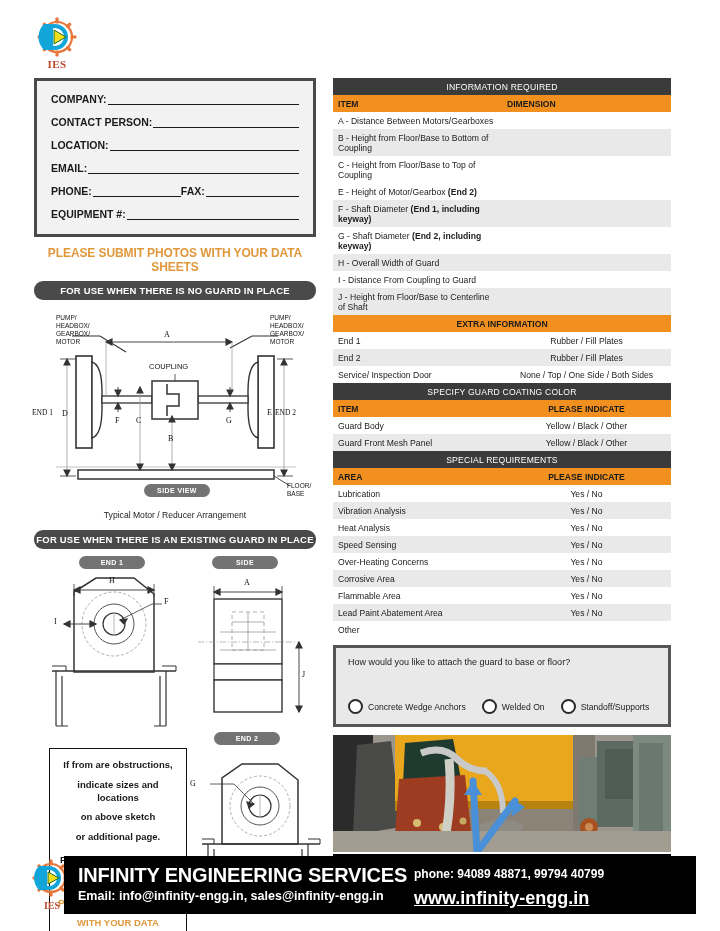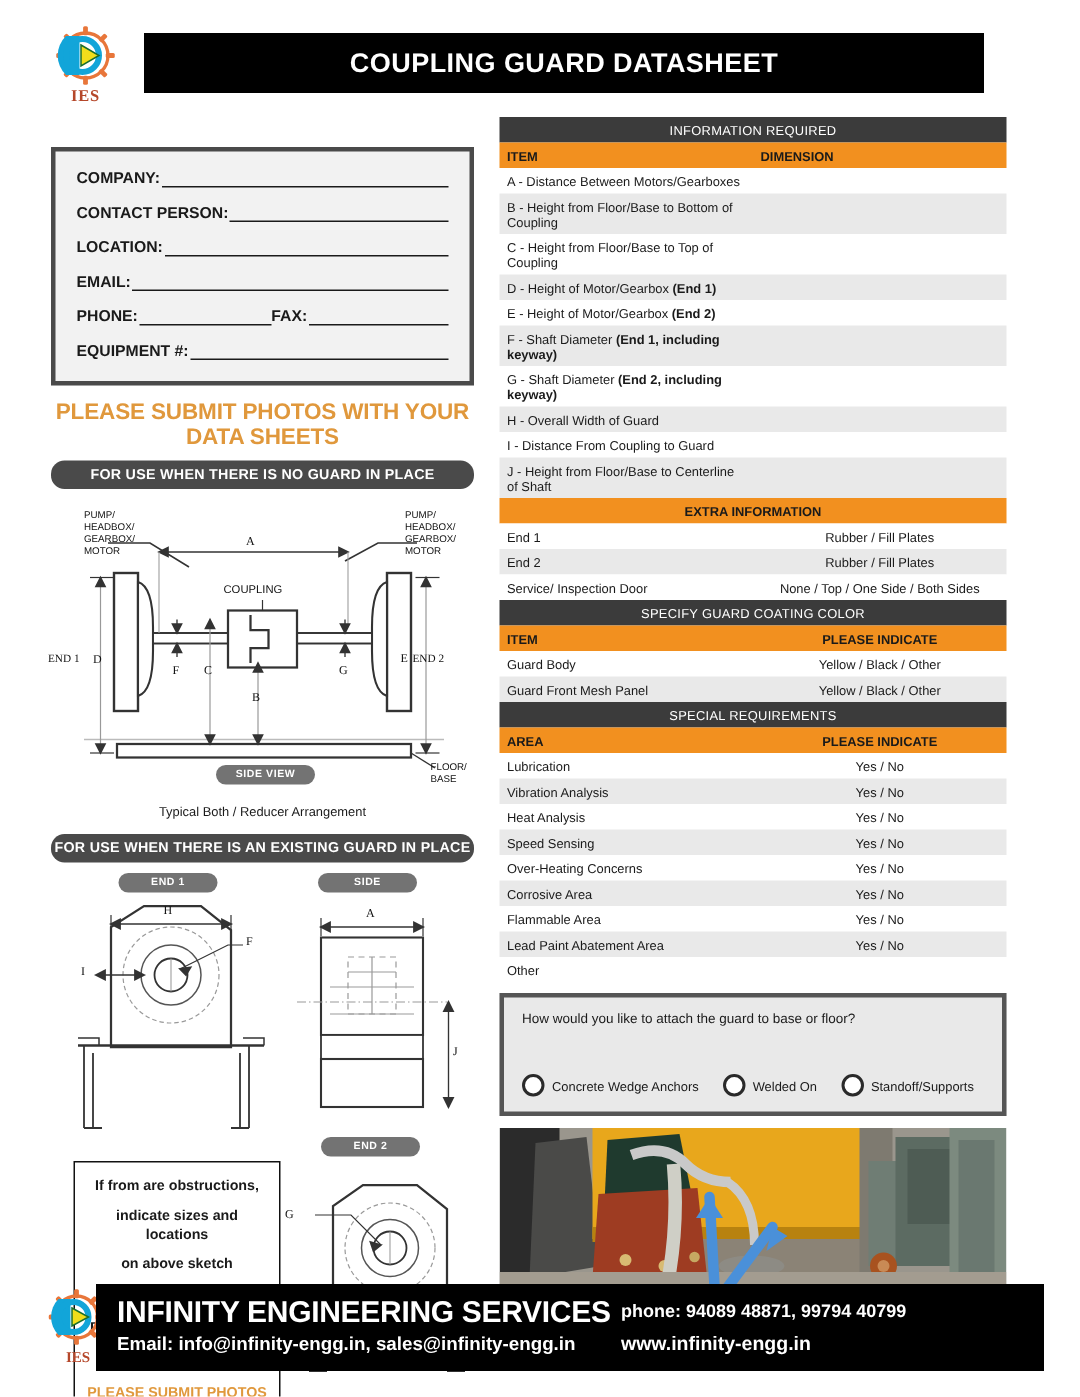--- a/index.html
+++ b/index.html
@@ -16,32 +16,32 @@
   
   .header { position:absolute; left:0; top:0; width:720px; height:72px; }
   .logo-wrap { position:absolute; left:28px; top:16px; width:58px; height:56px; }
   .logo-text { position:absolute; left:0; top:42px; width:58px; text-align:center;
                font-family:"Liberation Serif", serif; font-weight:bold; font-size:11px; color:#b5472a; letter-spacing:.5px; }
   .title-bar { position:absolute; left:96px; top:22px; width:560px; height:40px;
                background:#000; color:#fff; display:flex; align-items:center; justify-content:center; }
   .title-bar span { font-size:18px; font-weight:bold; letter-spacing:.3px; }
 
   
-  .left-col  { position:absolute; left:34px;  top:78px; width:282px;margin-top:20px; }
+  .left-col  { position:absolute; left:34px;  top:78px; width:282px; }
   .right-col { position:absolute; left:333px; top:78px; width:338px; }
 
   
   .contact-box { border:3px solid #4a4a4a; background:#f2f2f2; padding:12px 14px 10px 14px; }
   .c-row { display:flex; align-items:flex-end; margin-bottom:11px; font-size:10.5px; font-weight:bold; white-space:nowrap; }
   .c-row:last-child { margin-bottom:4px; }
   .c-lab { flex:0 0 auto; }
   .c-line { flex:1 1 auto; border-bottom:1.3px solid #1a1a1a; height:12px; margin-left:1px; }
   .c-line.sm { flex:0 0 88px; }
 
-  .submit-note { text-align:center; color:#e0983c; font-weight:bold; font-size:15px; margin:9px 0 7px 0; letter-spacing:-.1px; }
+  .submit-note { text-align:center; color:#e0983c; font-weight:bold; font-size:12px; margin:9px 0 7px 0; letter-spacing:-.1px; }
 
   .pill-bar { background:#4a4a4a; color:#fff; border-radius:9px; text-align:center;
               font-size:9.5px; font-weight:bold; padding:4px 0; letter-spacing:.2px; }
   .pill-sm  { background:#737373; color:#fff; border-radius:9px; text-align:center;
               font-size:7px; font-weight:bold; padding:3px 0; width:66px; letter-spacing:.4px; }
 
   
   .diagram { position:relative; width:282px; }
   .dg-txt { position:absolute; font-size:6.5px; color:#111; font-family:"Liberation Sans", sans-serif; line-height:1.25; }
   .dg-dim { position:absolute; font-size:8px; color:#111; font-family:"Liberation Serif", serif; }
@@ -78,21 +78,21 @@
 
   
   .footer { position:absolute; left:0; top:856px; width:720px; height:64px; }
   .f-logo { position:absolute; left:24px; top:2px; width:56px; height:56px; }
   .f-logo-text { position:absolute; left:0; top:42px; width:56px; text-align:center;
                  font-family:"Liberation Serif", serif; font-weight:bold; font-size:10px; color:#b5472a; }
   .f-bar { position:absolute; left:64px; top:0; width:632px; height:58px; background:#000; color:#fff; }
   .f-name  { position:absolute; left:14px; top:8px;  font-size:20px; font-weight:bold; letter-spacing:-.2px; }
   .f-email { position:absolute; left:14px; top:33px; font-size:12.5px; font-weight:bold; }
   .f-phone { position:absolute; left:350px; top:11px; font-size:12px; font-weight:bold; }
-  .f-web   { position:absolute; left:350px; top:32px; font-size:13px; font-weight:bold; }
+  .f-web   { position:absolute; left:350px; top:32px; font-size:18px; font-weight:bold;text-decoration:underline; }
 </style>
 </head>
 <body>
 
 <div class="header">
   <div class="logo-wrap">
     <svg width="58" height="44" viewBox="0 0 58 44">
       <g transform="translate(29,21)">
         <g fill="none" stroke="#e8763a" stroke-width="2.2">
           <circle cx="0" cy="0" r="15"></circle>
@@ -107,23 +107,20 @@
           <rect x="-1.6" y="-19.5" width="3.2" height="6" rx="1" transform="rotate(135)"></rect>
           <rect x="-1.6" y="13.5" width="3.2" height="6" rx="1" transform="rotate(135)"></rect>
         </g>
         <path d="M -13 -13 A 18 18 0 0 0 -13 13 L -4 13 L -4 -13 Z" fill="#12a5d9"></path>
         <circle cx="-2" cy="0" r="11" fill="none" stroke="#12a5d9" stroke-width="4"></circle>
         <path d="M -3 -7 L 9 0 L -3 7 Z" fill="#f2dd1b" stroke="#1a6e2e" stroke-width="1"></path>
       </g>
     </svg>
     <div class="logo-text">IES</div>
   </div>
-  <div class="title-bar">
-    <span>COUPLING GUARD DATASHEET</span>
-  </div>
 </div>
 
 <div class="left-col">
 
   <div class="contact-box">
     <div class="c-row">
       <span class="c-lab">COMPANY:</span>
       <span class="c-line"></span>
     </div>
     <div class="c-row">
@@ -225,21 +222,21 @@
     <div class="dg-dim" style="left:28px; top:105px;">D</div>
     <div class="dg-dim" style="left:233px; top:104px;">E</div>
     <div class="dg-dim" style="left:81px; top:112px;">F</div>
     <div class="dg-dim" style="left:192px; top:112px;">G</div>
     <div class="dg-dim" style="left:-2px; top:104px; font-size:7.5px;">END 1</div>
     <div class="dg-dim" style="left:241px; top:104px; font-size:7.5px;">END 2</div>
     <div class="dg-txt" style="left:253px; top:178px;">FLOOR/<br>BASE</div>
     <div class="pill-sm" style="position:absolute; left:110px; top:180px;">SIDE VIEW</div>
   </div>
 
-  <div style="text-align:center; font-size:8.6px; margin-top:1px;">Typical Both / Reducer Arrangement</div>
+  <div style="text-align:center; font-size:8.6px; margin-top:1px;">Typical Motor / Reducer Arrangement</div>
 
   <div class="pill-bar" style="margin-top:10px;">FOR USE WHEN THERE IS AN EXISTING GUARD IN PLACE</div>
 
   <div class="diagram" style="height:178px; margin-top:5px;">
     <div class="pill-sm" style="position:absolute; left:45px; top:2px;">END 1</div>
     <div class="pill-sm" style="position:absolute; left:178px; top:2px;">SIDE</div>
 
     <svg width="282" height="178" viewBox="0 0 282 178">
       <g stroke="#333" fill="none" stroke-width="1.2">
 
@@ -341,24 +338,20 @@
     <tr class="row-a">
       <td><span>A - Distance Between Motors/Gearboxes</span><b></b></td>
       <td class="val"></td>
     </tr>
     <tr class="row-b">
       <td><span>B - Height from Floor/Base to Bottom of Coupling</span><b></b></td>
       <td class="val"></td>
     </tr>
     <tr class="row-a">
       <td><span>C - Height from Floor/Base to Top of Coupling</span><b></b></td>
-      <td class="val"></td>
-    </tr>
-    <tr class="row-b">
-      <td><span>D - Height of Motor/Gearbox </span><b>(End 1)</b></td>
       <td class="val"></td>
     </tr>
     <tr class="row-a">
       <td><span>E - Height of Motor/Gearbox </span><b>(End 2)</b></td>
       <td class="val"></td>
     </tr>
     <tr class="row-b">
       <td><span>F - Shaft Diameter </span><b>(End 1, including keyway)</b></td>
       <td class="val"></td>
     </tr>

